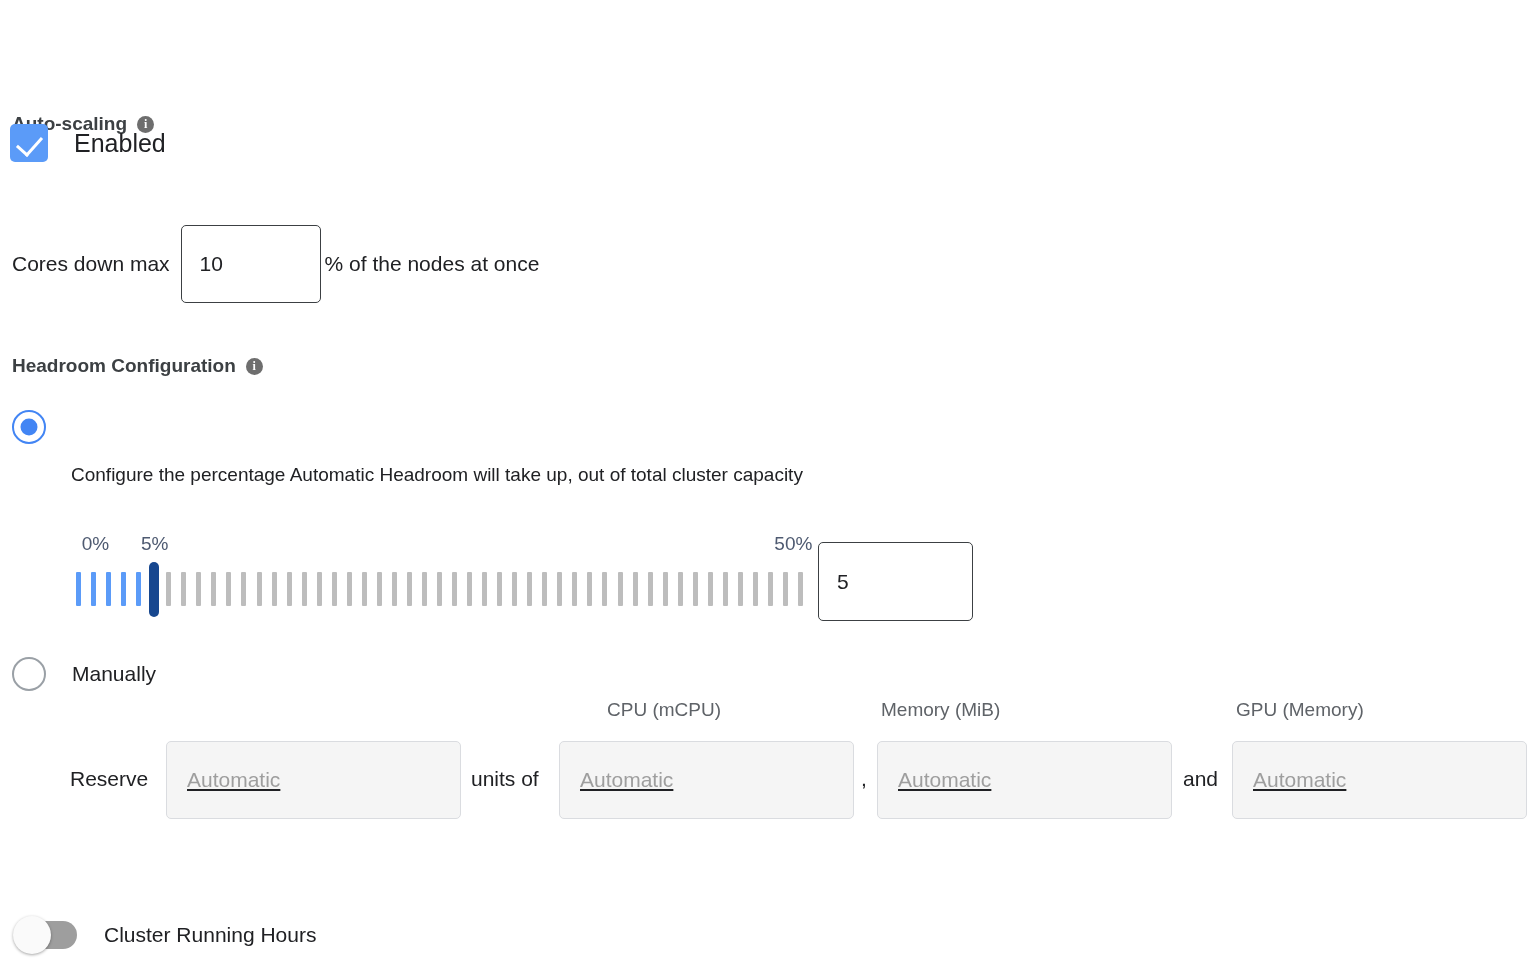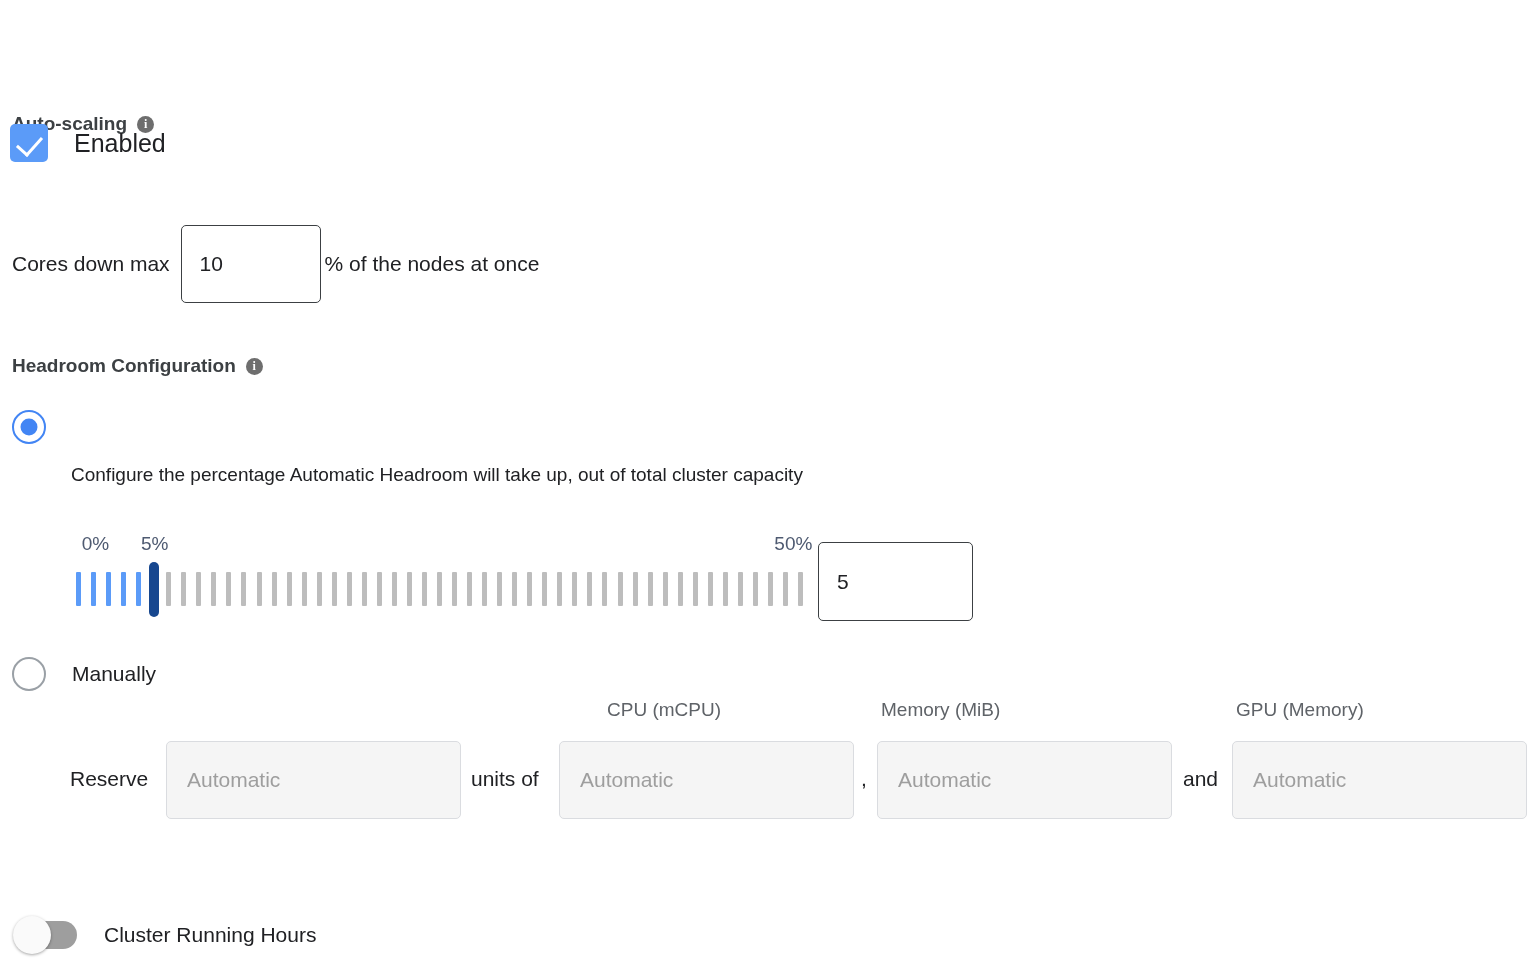--- a/index.html
+++ b/index.html
@@ -257,20 +257,21 @@
     top: 0;
     height: 78px;
     border: 1.5px solid #dadce0;
     border-radius: 5px;
     background: #f5f5f5;
     font-size: 21px;
     color: #202124;
     padding: 0 20px;
     font-family: "Liberation Sans", sans-serif;
     outline: none;
+    text-decoration: underline;
   }
   .reserve-input::placeholder {
     color: #9e9e9e;
     opacity: 1;
   }
 
   
   .toggle-row {
     position: absolute;
     left: 15px; top: 921px;

